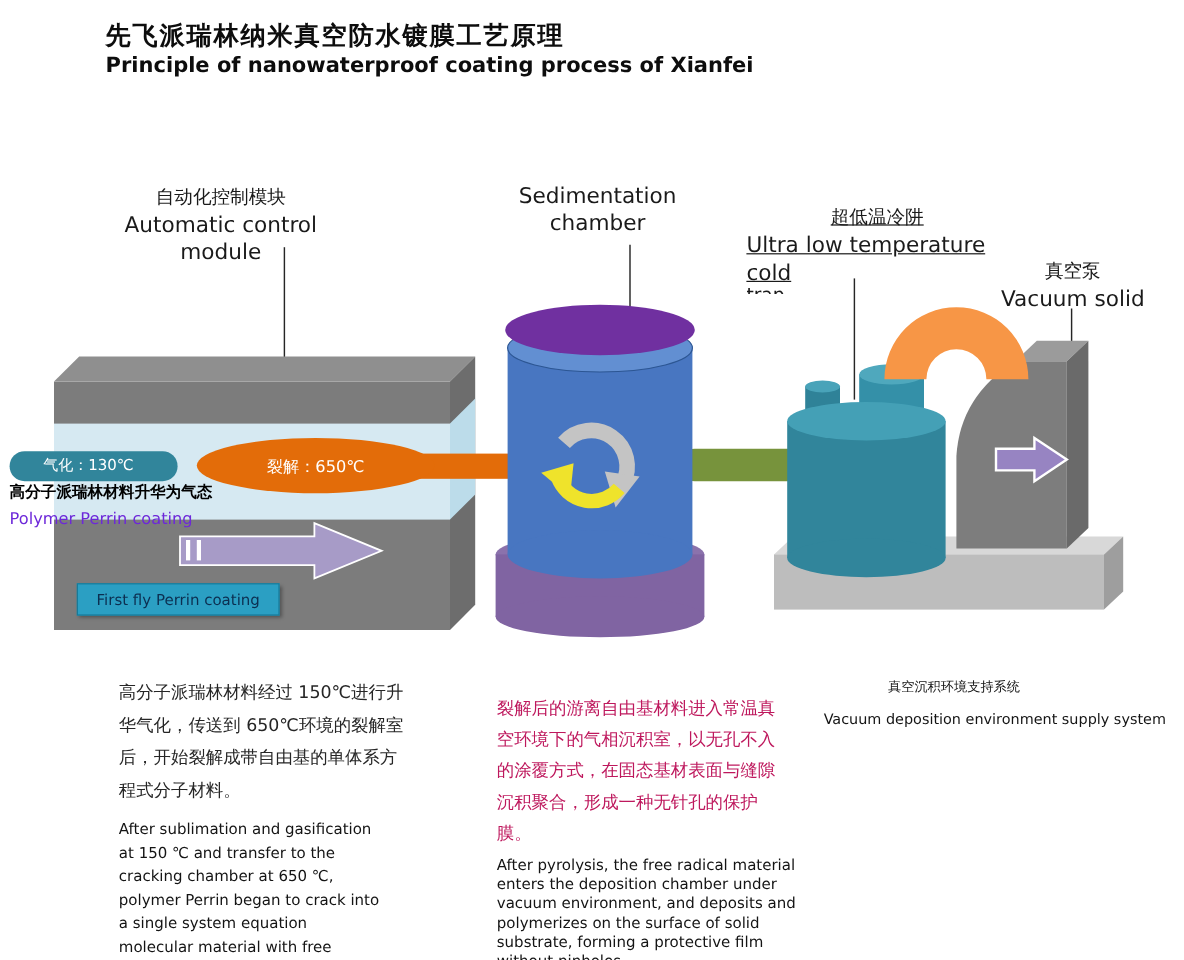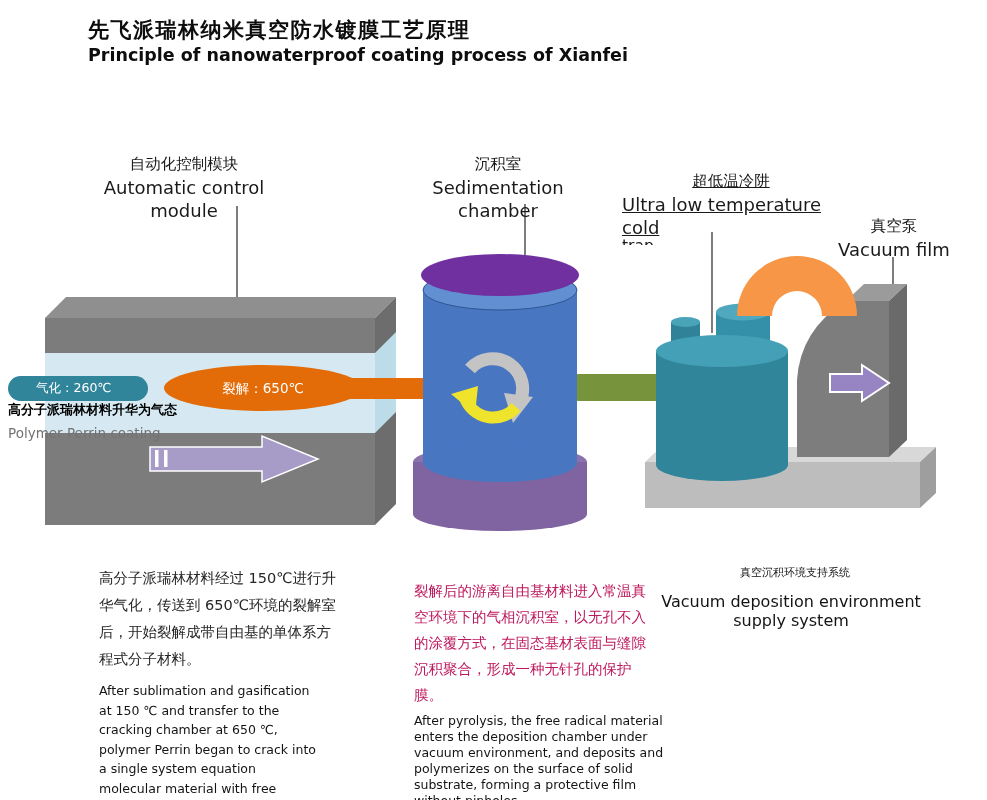--- a/index.html
+++ b/index.html
@@ -18,33 +18,33 @@
   .co-control { left:78px;  top:152px; width:212px; }
   .co-chamber { left:399px; top:152px; width:198px; }
   .co-coldtrap{ left:622px; top:169px; width:218px;text-decoration:underline; }
   .co-coldtrap .clip { height:6px; overflow:hidden; line-height:15px; font-size:15.5px; text-align:left; }
   .co-coldtrap .en { text-align:left; }
   .co-pump    { left:833px; top:214px; width:122px; }
 
   .lbl-gas     { left:36px;  top:380px; font-size:12.5px; color:#ffffff; }
   .lbl-crack   { left:181px; top:380px; width:164px; text-align:center; font-size:13.5px; color:#ffffff; }
   .lbl-feed-zh { left:8px;   top:401px; font-size:13px;  color:#000;font-weight:bold; }
-  .lbl-feed-en { left:8px;   top:425px; font-size:13.5px; color:#737373; }
+  .lbl-feed-en { left:8px;   top:425px; font-size:13.5px; color:#6d28d9; }
 
   .btn-perrin { left:64px; top:486px; width:169px; height:27px; background:#2b9fc3;
                 border:1px solid #177a99; color:#0c2f51; font-size:12.5px;
                 display:flex; align-items:center; justify-content:center;
                 box-shadow:2px 2px 3px rgba(0,0,0,.35); cursor:pointer; }
 
   .note-l-zh { left:99px;  top:565px; width:244px; font-size:14.5px; line-height:27px;  color:#262626; }
   .note-l-en { left:99px;  top:681px; width:220px; font-size:12.5px; line-height:19.5px; color:#141414; }
   .note-m-zh { left:414px; top:561px; width:246px; font-size:14.5px; line-height:26px;  color:#be185d;margin-top:17px; }
   .note-m-en { left:414px; top:701px; width:252px; font-size:12.5px; line-height:16px;  color:#141414;margin-top:12px; }
   .note-r-zh { left:653px; top:565px; width:284px; text-align:center; font-size:11px; color:#141414; }
-  .note-r-en { left:644px; top:592px; width:294px; text-align:center; font-size:16px;   color:#141414; }
+  .note-r-en { left:682px; top:592px; width:294px; text-align:center; font-size:12px;   color:#141414; }
 </style>
 </head>
 <body>
 
 <div class="canvas">
 
   <svg class="svg-layer" width="987" height="800" viewBox="0 0 987 800">
 
     <g stroke="#262626" stroke-width="1.2">
       <line x1="237" y1="206" x2="237" y2="312"></line>
@@ -123,38 +123,40 @@
   </svg>
 
   <div class="abs t-zh">先飞派瑞林纳米真空防水镀膜工艺原理</div>
   <div class="abs t-en">Principle of nanowaterproof coating process of Xianfei</div>
 
   <div class="abs callout co-control">
     <div class="zh">自动化控制模块</div>
     <div class="en">Automatic control module</div>
   </div>
   <div class="abs callout co-chamber">
-    <div class="zh">沉积室</div>
     <div class="en">Sedimentation chamber</div>
   </div>
   <div class="abs callout co-coldtrap">
     <div class="zh">超低温冷阱</div>
     <div class="en">Ultra low temperature cold</div>
     <div class="clip">trap</div>
   </div>
   <div class="abs callout co-pump">
     <div class="zh">真空泵</div>
-    <div class="en">Vacuum film</div>
+    <div class="en">Vacuum solid</div>
   </div>
 
-  <div class="abs lbl-gas">气化：260℃</div>
+  <div class="abs lbl-gas">气化：130℃</div>
   <div class="abs lbl-crack">裂解：650℃</div>
   <div class="abs lbl-feed-zh">高分子派瑞林材料升华为气态</div>
   <div class="abs lbl-feed-en">Polymer Perrin coating</div>
 
+  <div class="abs btn-perrin">
+    <span>First fly Perrin coating</span>
+  </div>
 
   <div class="abs note-l-zh">高分子派瑞林材料经过 150℃进行升华气化，传送到 650℃环境的裂解室后，开始裂解成带自由基的单体系方程式分子材料。</div>
   <div class="abs note-l-en">After sublimation and gasification at 150 ℃ and transfer to the cracking chamber at 650 ℃, polymer Perrin began to crack into a single system equation molecular material with free radicals.</div>
   <div class="abs note-m-zh">裂解后的游离自由基材料进入常温真空环境下的气相沉积室，以无孔不入的涂覆方式，在固态基材表面与缝隙沉积聚合，形成一种无针孔的保护膜。</div>
   <div class="abs note-m-en">After pyrolysis, the free radical material enters the deposition chamber under vacuum environment, and deposits and polymerizes on the surface of solid substrate, forming a protective film without pinholes.</div>
   <div class="abs note-r-zh">真空沉积环境支持系统</div>
   <div class="abs note-r-en">Vacuum deposition environment supply system</div>
 
 </div>
 

